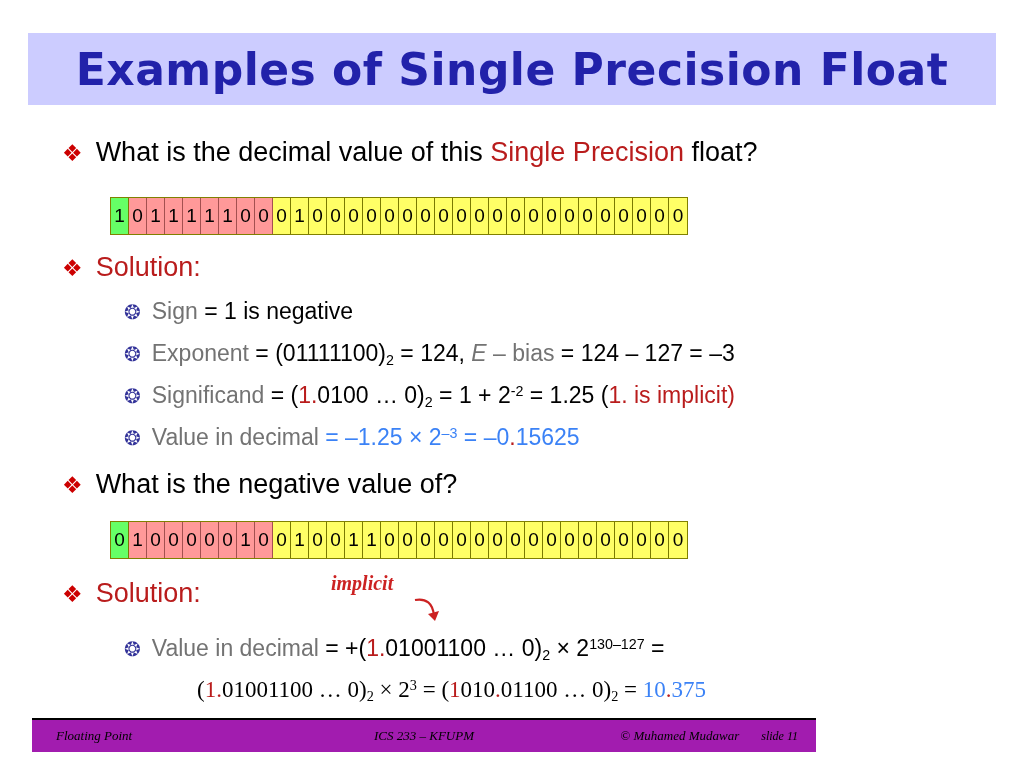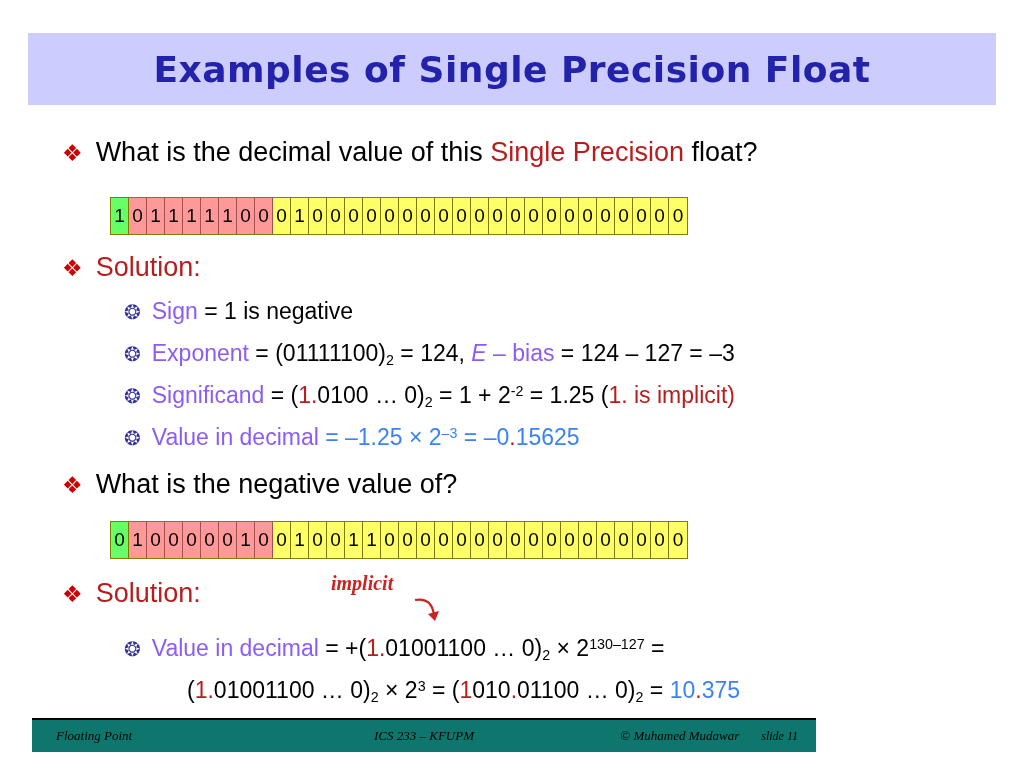--- a/index.html
+++ b/index.html
@@ -20,21 +20,21 @@
     position: absolute;
     left: 28px; top: 33px;
     width: 968px; height: 72px;
     background: #ccccff;
     display: flex;
     align-items: center;
     justify-content: center;
   }
   .title-text {
     font-family: "DejaVu Sans", sans-serif;
-    font-size: 36px;
+    font-size: 44px;
     font-weight: bold;
     color: #2222aa;
     letter-spacing: 0.5px;
     white-space: nowrap;
   }
 
   
   .bullet-l1 {
     position: absolute;
     display: flex;
@@ -56,21 +56,21 @@
     white-space: nowrap;
   }
   .bullet-l2 .marker {
     color: #333399;
     font-size: 20px;
     margin-right: 11px;
     line-height: 1;
   }
   .txt-black { color: #000000; }
   .txt-red   { color: #b91c1c; }
-  .txt-blue  { color: #8b5cf6; }
+  .txt-blue  { color: #737373; }
   .txt-navy  { color: #3b82f6; }
   .ital      { font-style: italic; }
   sub, sup { font-size: 62%; }
   sub { vertical-align: -0.25em; }
   sup { vertical-align: 0.52em; }
 
   
   .bitstrip {
     position: absolute;
     display: flex;
@@ -105,21 +105,21 @@
   }
   .implicit-arrow {
     position: absolute;
   }
 
   
   .footer {
     position: absolute;
     left: 32px; top: 718px;
     width: 784px; height: 32px;
-    background: #0f766e;
+    background: #a21caf;
     border-top: 2px solid #000000;
     display: flex;
     align-items: center;
     font-family: "Liberation Serif", serif;
     font-style: italic;
     font-size: 13px;
     color: #000000;
   }
   .footer .f-left   { position: absolute; left: 24px; }
   .footer .f-center { position: absolute; left: 50%; transform: translateX(-50%); }
@@ -249,21 +249,21 @@
   <svg class="implicit-arrow" style="left:412px; top:594px;" width="34" height="34" viewBox="0 0 34 34">
     <path d="M 3 6 C 14 4, 21 9, 22 22" stroke="#cc2222" stroke-width="2.2" fill="none"></path>
     <path d="M 16 20 L 23 27 L 27 17 Z" fill="#cc2222"></path>
   </svg>
 
   <div class="bullet-l2" style="left:124px; top:635px;">
     <span class="marker">❂</span>
     <span><span class="txt-blue">Value in decimal</span><span class="txt-black"> = +(</span><span class="txt-red">1</span><span class="txt-red">.</span><span class="txt-black">01001100 … 0)</span><sub class="txt-black">2</sub><span class="txt-black"> × 2</span><sup class="txt-black">130–127</sup><span class="txt-black"> =</span></span>
   </div>
 
-  <div class="bullet-l2" style="left:187px; top:677px;">
+  <div class="bullet-l2" style="left:197px; top:677px;font-family:Liberation Serif, serif;">
     <span><span class="txt-black">(</span><span class="txt-red">1</span><span class="txt-red">.</span><span class="txt-black">01001100 … 0)</span><sub class="txt-black">2</sub><span class="txt-black"> × 2</span><sup class="txt-black">3</sup><span class="txt-black"> = (</span><span class="txt-red">1</span><span class="txt-black">010</span><span class="txt-red">.</span><span class="txt-black">01100 … 0)</span><sub class="txt-black">2</sub><span class="txt-black"> = </span><span class="txt-navy">10</span><span class="txt-red">.</span><span class="txt-navy">375</span></span>
   </div>
 
   <div class="footer">
     <span class="f-left">Floating Point</span>
     <span class="f-center">ICS 233 – KFUPM</span>
     <span class="f-right"><span>© Muhamed Mudawar</span><span class="slideno">slide 11</span></span>
   </div>
 
 </div>

